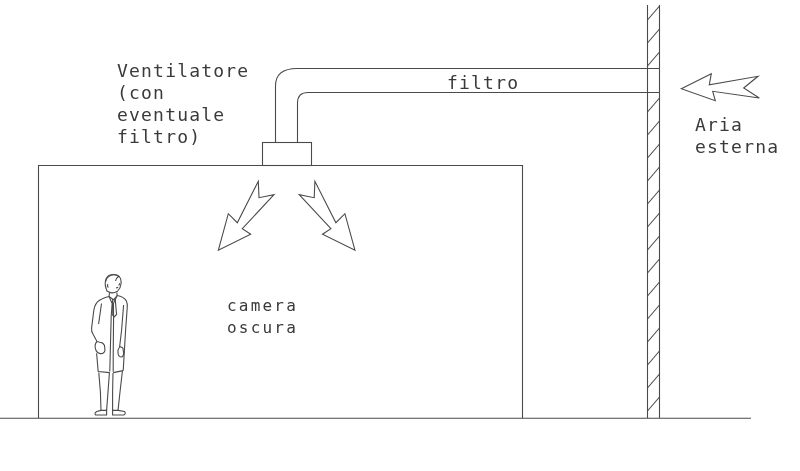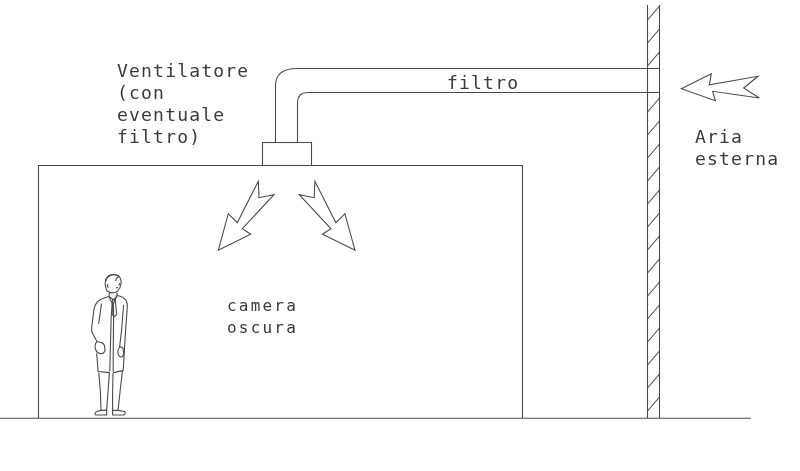--- a/index.html
+++ b/index.html
@@ -44,21 +44,21 @@
     position: absolute;
     font-family: "DejaVu Sans Mono", "Liberation Mono", monospace;
     font-size: 18px;
     line-height: 22px;
     letter-spacing: 1.2px;
     color: var(--text-color);
     white-space: pre-line;
   }
   .label--ventilatore { left: 117px; top: 60px; }
   .label--canale      { left: 447px; top: 72px; }
-  .label--aria        { left: 695px; top: 114px; margin-top: 12px; }
+  .label--aria        { left: 695px; top: 114px; }
   .label--camera      { left: 227px; top: 295px; font-size: 16px; letter-spacing: 2.2px; }
 </style>
 </head>
 <body>
 
 <div class="stage">
 
   <svg width="800" height="471" viewBox="0 0 800 471">
 
     <path class="stroke" d="M38.5,418 L38.5,165.5 L522.5,165.5 L522.5,418"></path>

